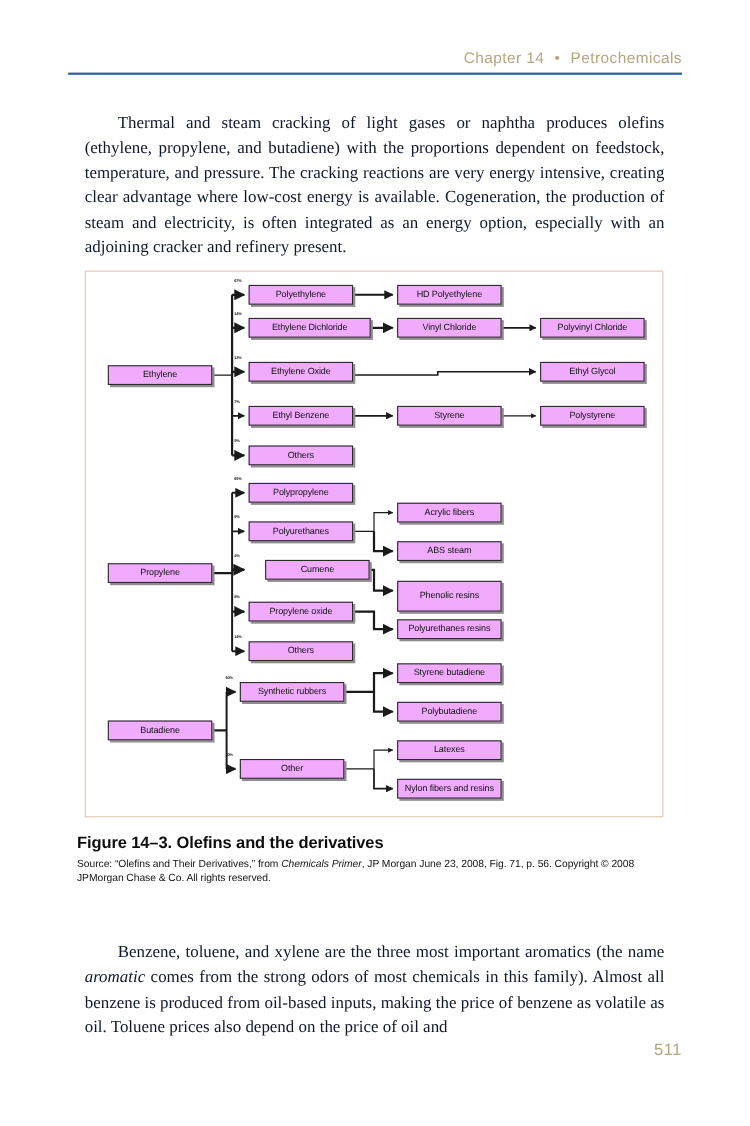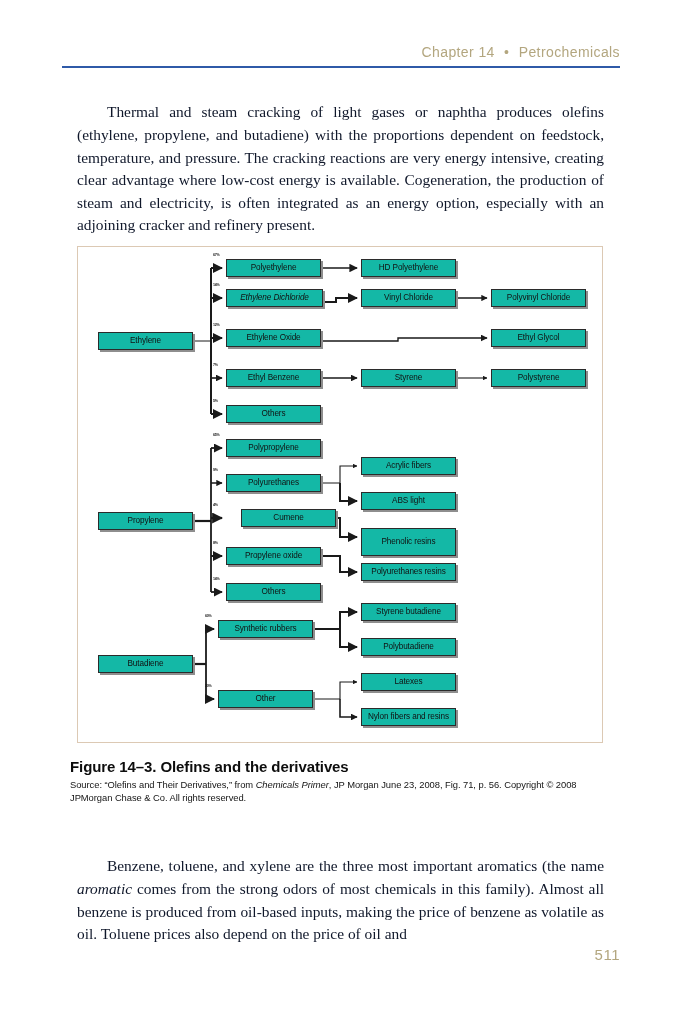--- a/index.html
+++ b/index.html
@@ -68,21 +68,21 @@
     position: absolute;
     left: 0; top: 0;
     width: 526px;
     height: 497px;
   }
 
   
   .node {
     position: absolute;
     box-sizing: border-box;
-    background: #14b8a6;
+    background: #f0abfc;
     border: 1px solid #2b2b2b;
     box-shadow: 2px 2px 0 0 #8e8e8e;
     font-family: "Liberation Sans", sans-serif;
     font-size: 8.2px;
     color: #111111;
     display: flex;
     align-items: center;
     justify-content: center;
     text-align: center;
     line-height: 1;
@@ -201,21 +201,21 @@
       <path d="M262,382 L262,400 L279,400" stroke-width="2" marker-end="url(#ah)"></path>
       <path d="M235,452 L262,452 L262,435 L279,435" stroke-width="1.1" marker-end="url(#ahs)"></path>
       <path d="M262,452 L262,470 L279,470" stroke-width="1.6" marker-end="url(#ahs)"></path>
     </g>
   </svg>
 
   <div id="nodes-layer">
       <div class="node" style="left: 20px; top: 85px; width: 95px; height: 18px;">Ethylene</div>
       <div class="node" style="left: 148px; top: 12px; width: 95px; height: 18px;">Polyethylene</div>
       <div class="pct" style="left: 135px; top: 7px;">67%</div>
-      <div class="node" style="left: 148px; top: 42px; width: 97px; height: 18px; font-style: italic;">Ethylene Dichloride</div>
+      <div class="node" style="left: 148px; top: 42px; width: 111px; height: 18px;">Ethylene Dichloride</div>
       <div class="pct" style="left: 135px; top: 37px;">14%</div>
       <div class="node" style="left: 148px; top: 82px; width: 95px; height: 18px;">Ethylene Oxide</div>
       <div class="pct" style="left: 135px; top: 77px;">12%</div>
       <div class="node" style="left: 148px; top: 122px; width: 95px; height: 18px;">Ethyl Benzene</div>
       <div class="pct" style="left: 135px; top: 117px;">7%</div>
       <div class="node" style="left: 148px; top: 158px; width: 95px; height: 18px;">Others</div>
       <div class="pct" style="left: 135px; top: 153px;">5%</div>
       <div class="node" style="left: 283px; top: 12px; width: 95px; height: 18px;">HD Polyethylene</div>
       <div class="node" style="left: 283px; top: 42px; width: 95px; height: 18px;">Vinyl Chloride</div>
       <div class="node" style="left: 413px; top: 82px; width: 95px; height: 18px;">Ethyl Glycol</div>
@@ -227,21 +227,21 @@
       <div class="pct" style="left: 135px; top: 187px;">65%</div>
       <div class="node" style="left: 148px; top: 227px; width: 95px; height: 18px;">Polyurethanes</div>
       <div class="pct" style="left: 135px; top: 222px;">9%</div>
       <div class="node" style="left: 148px; top: 262px; width: 95px; height: 18px; margin-left: 15px;">Cumene</div>
       <div class="pct" style="left: 135px; top: 257px;">4%</div>
       <div class="node" style="left: 148px; top: 300px; width: 95px; height: 18px;">Propylene oxide</div>
       <div class="pct" style="left: 135px; top: 295px;">8%</div>
       <div class="node" style="left: 148px; top: 336px; width: 95px; height: 18px;">Others</div>
       <div class="pct" style="left: 135px; top: 331px;">14%</div>
       <div class="node" style="left: 283px; top: 210px; width: 95px; height: 18px;">Acrylic fibers</div>
-      <div class="node" style="left: 283px; top: 245px; width: 95px; height: 18px;">ABS light</div>
+      <div class="node" style="left: 283px; top: 245px; width: 95px; height: 18px;">ABS steam</div>
       <div class="node" style="left: 283px; top: 281px; width: 95px; height: 28px; text-align: center;">Phenolic resins</div>
       <div class="node" style="left: 283px; top: 316px; width: 95px; height: 18px;">Polyurethanes resins</div>
       <div class="node" style="left: 20px; top: 408px; width: 95px; height: 18px;">Butadiene</div>
       <div class="node" style="left: 140px; top: 373px; width: 95px; height: 18px;">Synthetic rubbers</div>
       <div class="pct" style="left: 127px; top: 368px;">60%</div>
       <div class="node" style="left: 140px; top: 443px; width: 95px; height: 18px;">Other</div>
       <div class="pct" style="left: 127px; top: 438px;">20%</div>
       <div class="node" style="left: 283px; top: 356px; width: 95px; height: 18px;">Styrene butadiene</div>
       <div class="node" style="left: 283px; top: 391px; width: 95px; height: 18px;">Polybutadiene</div>
       <div class="node" style="left: 283px; top: 426px; width: 95px; height: 18px;">Latexes</div>

